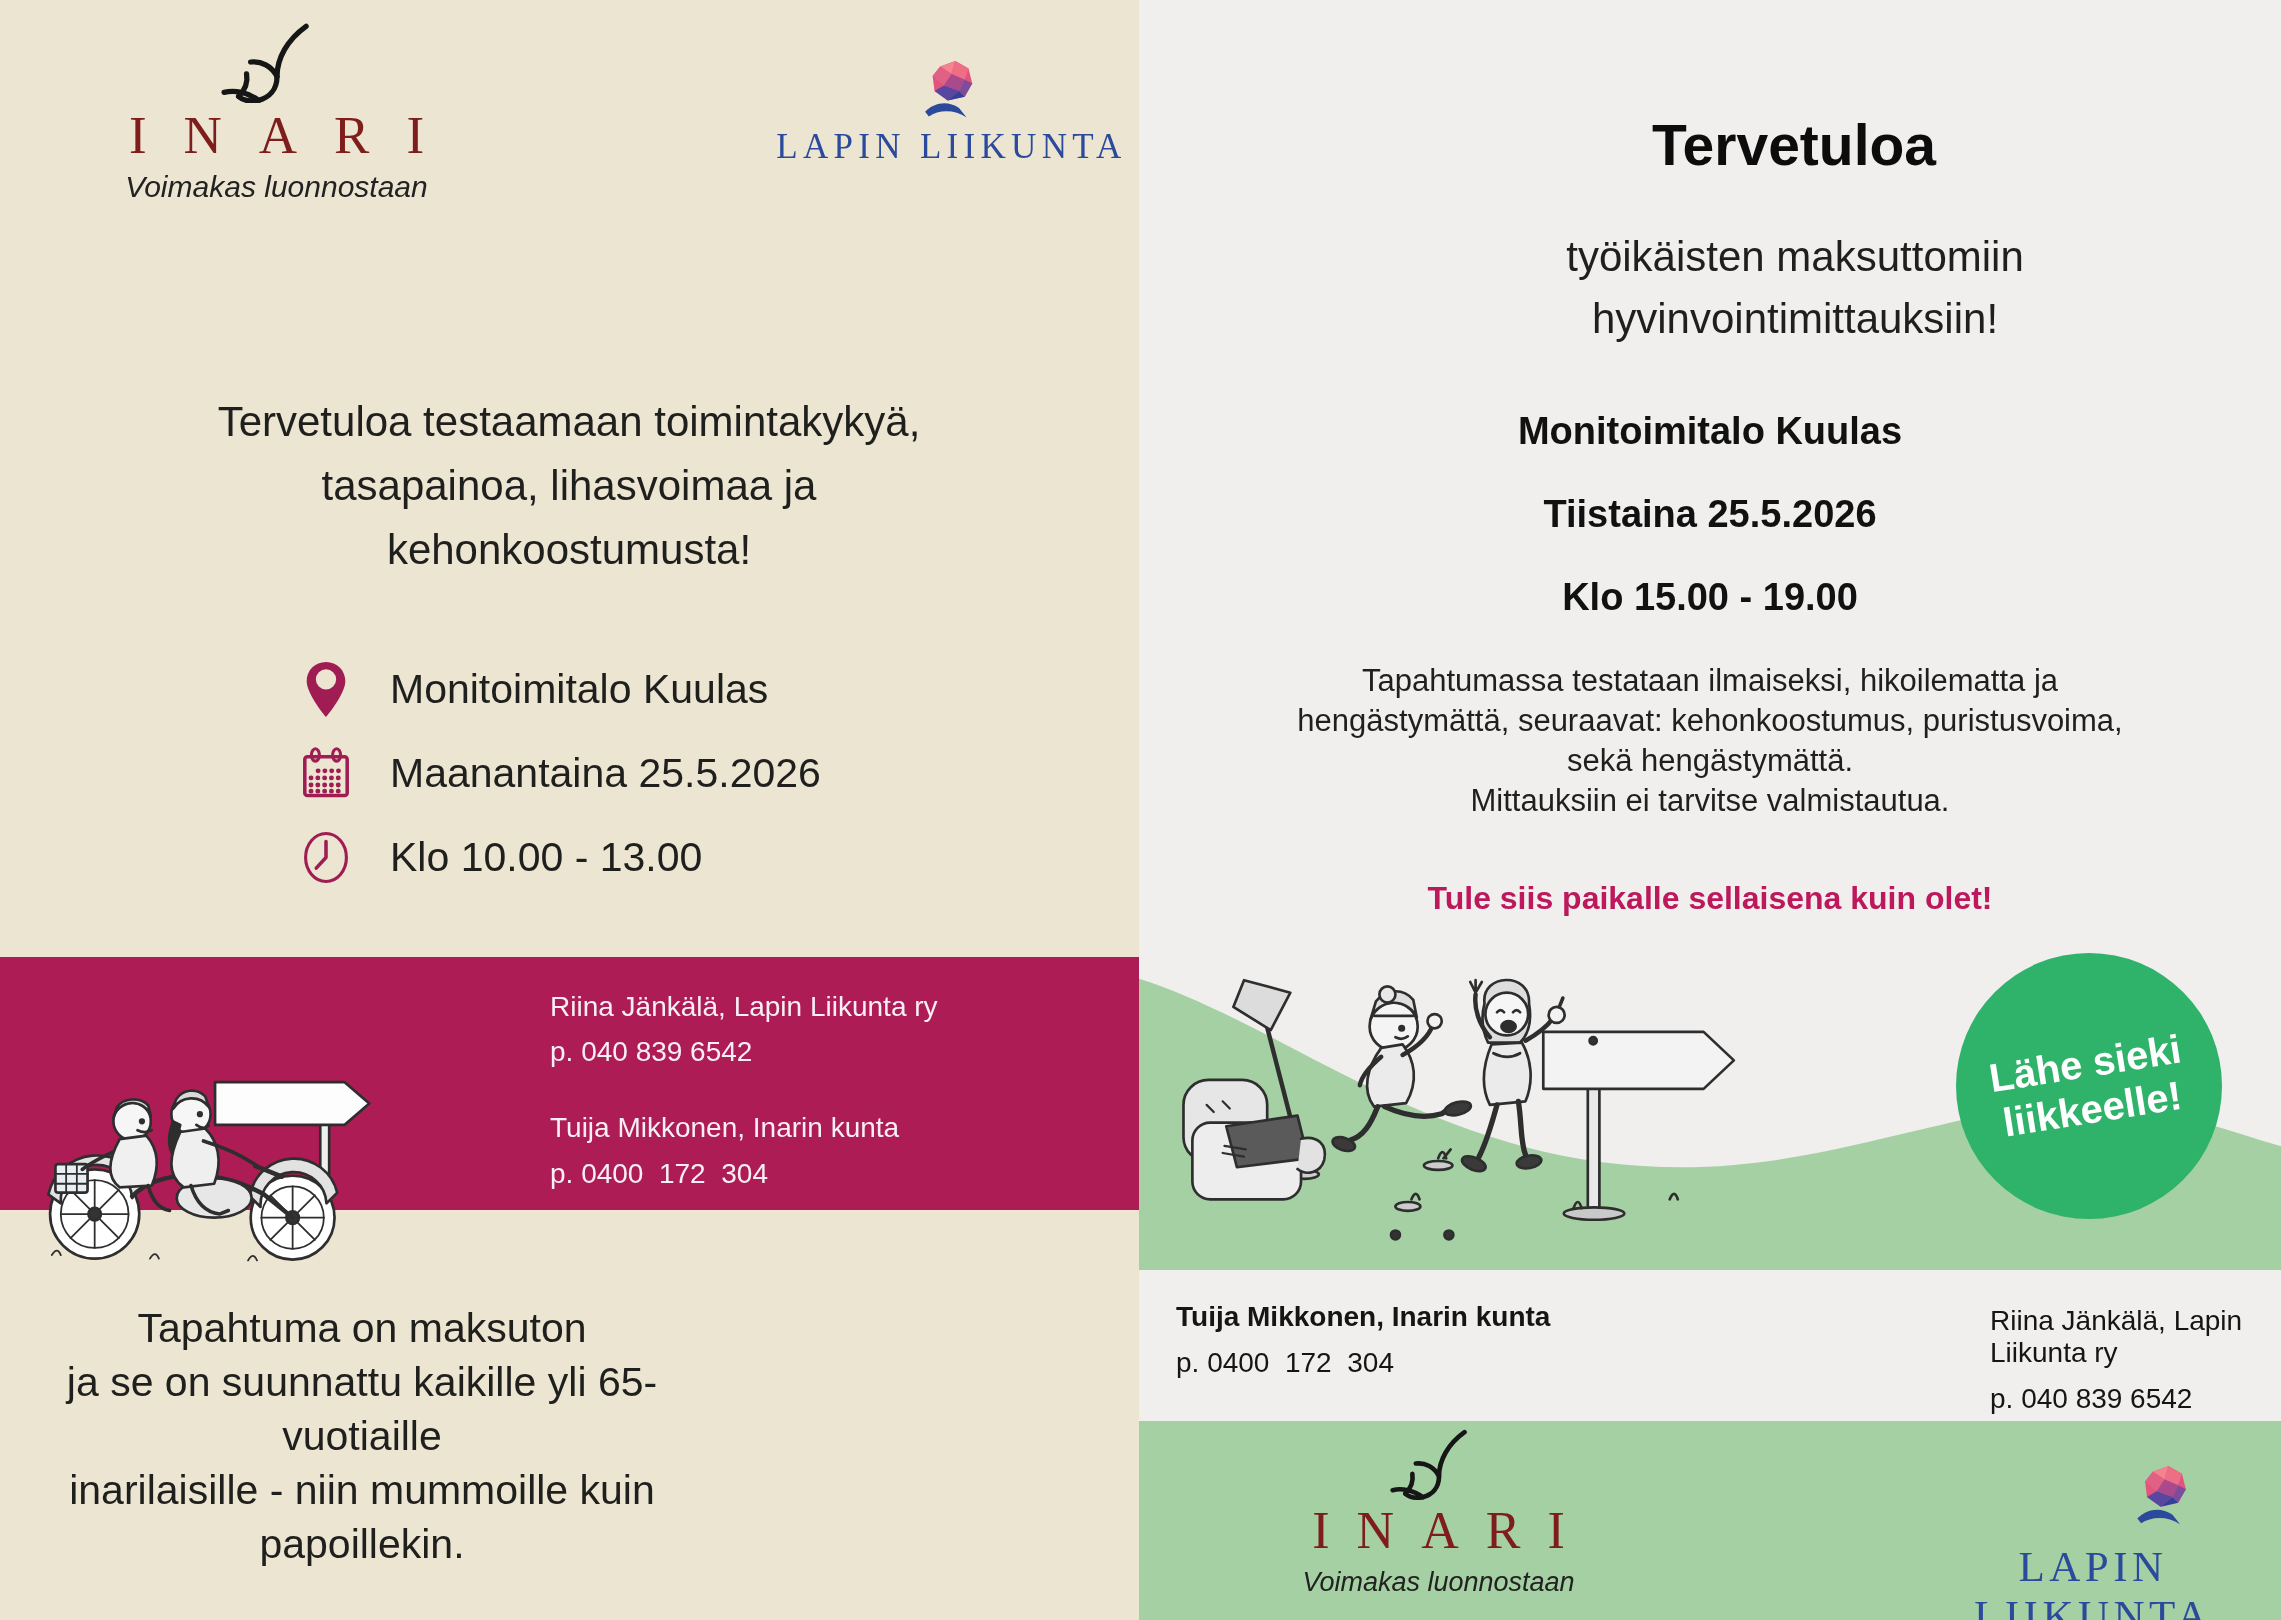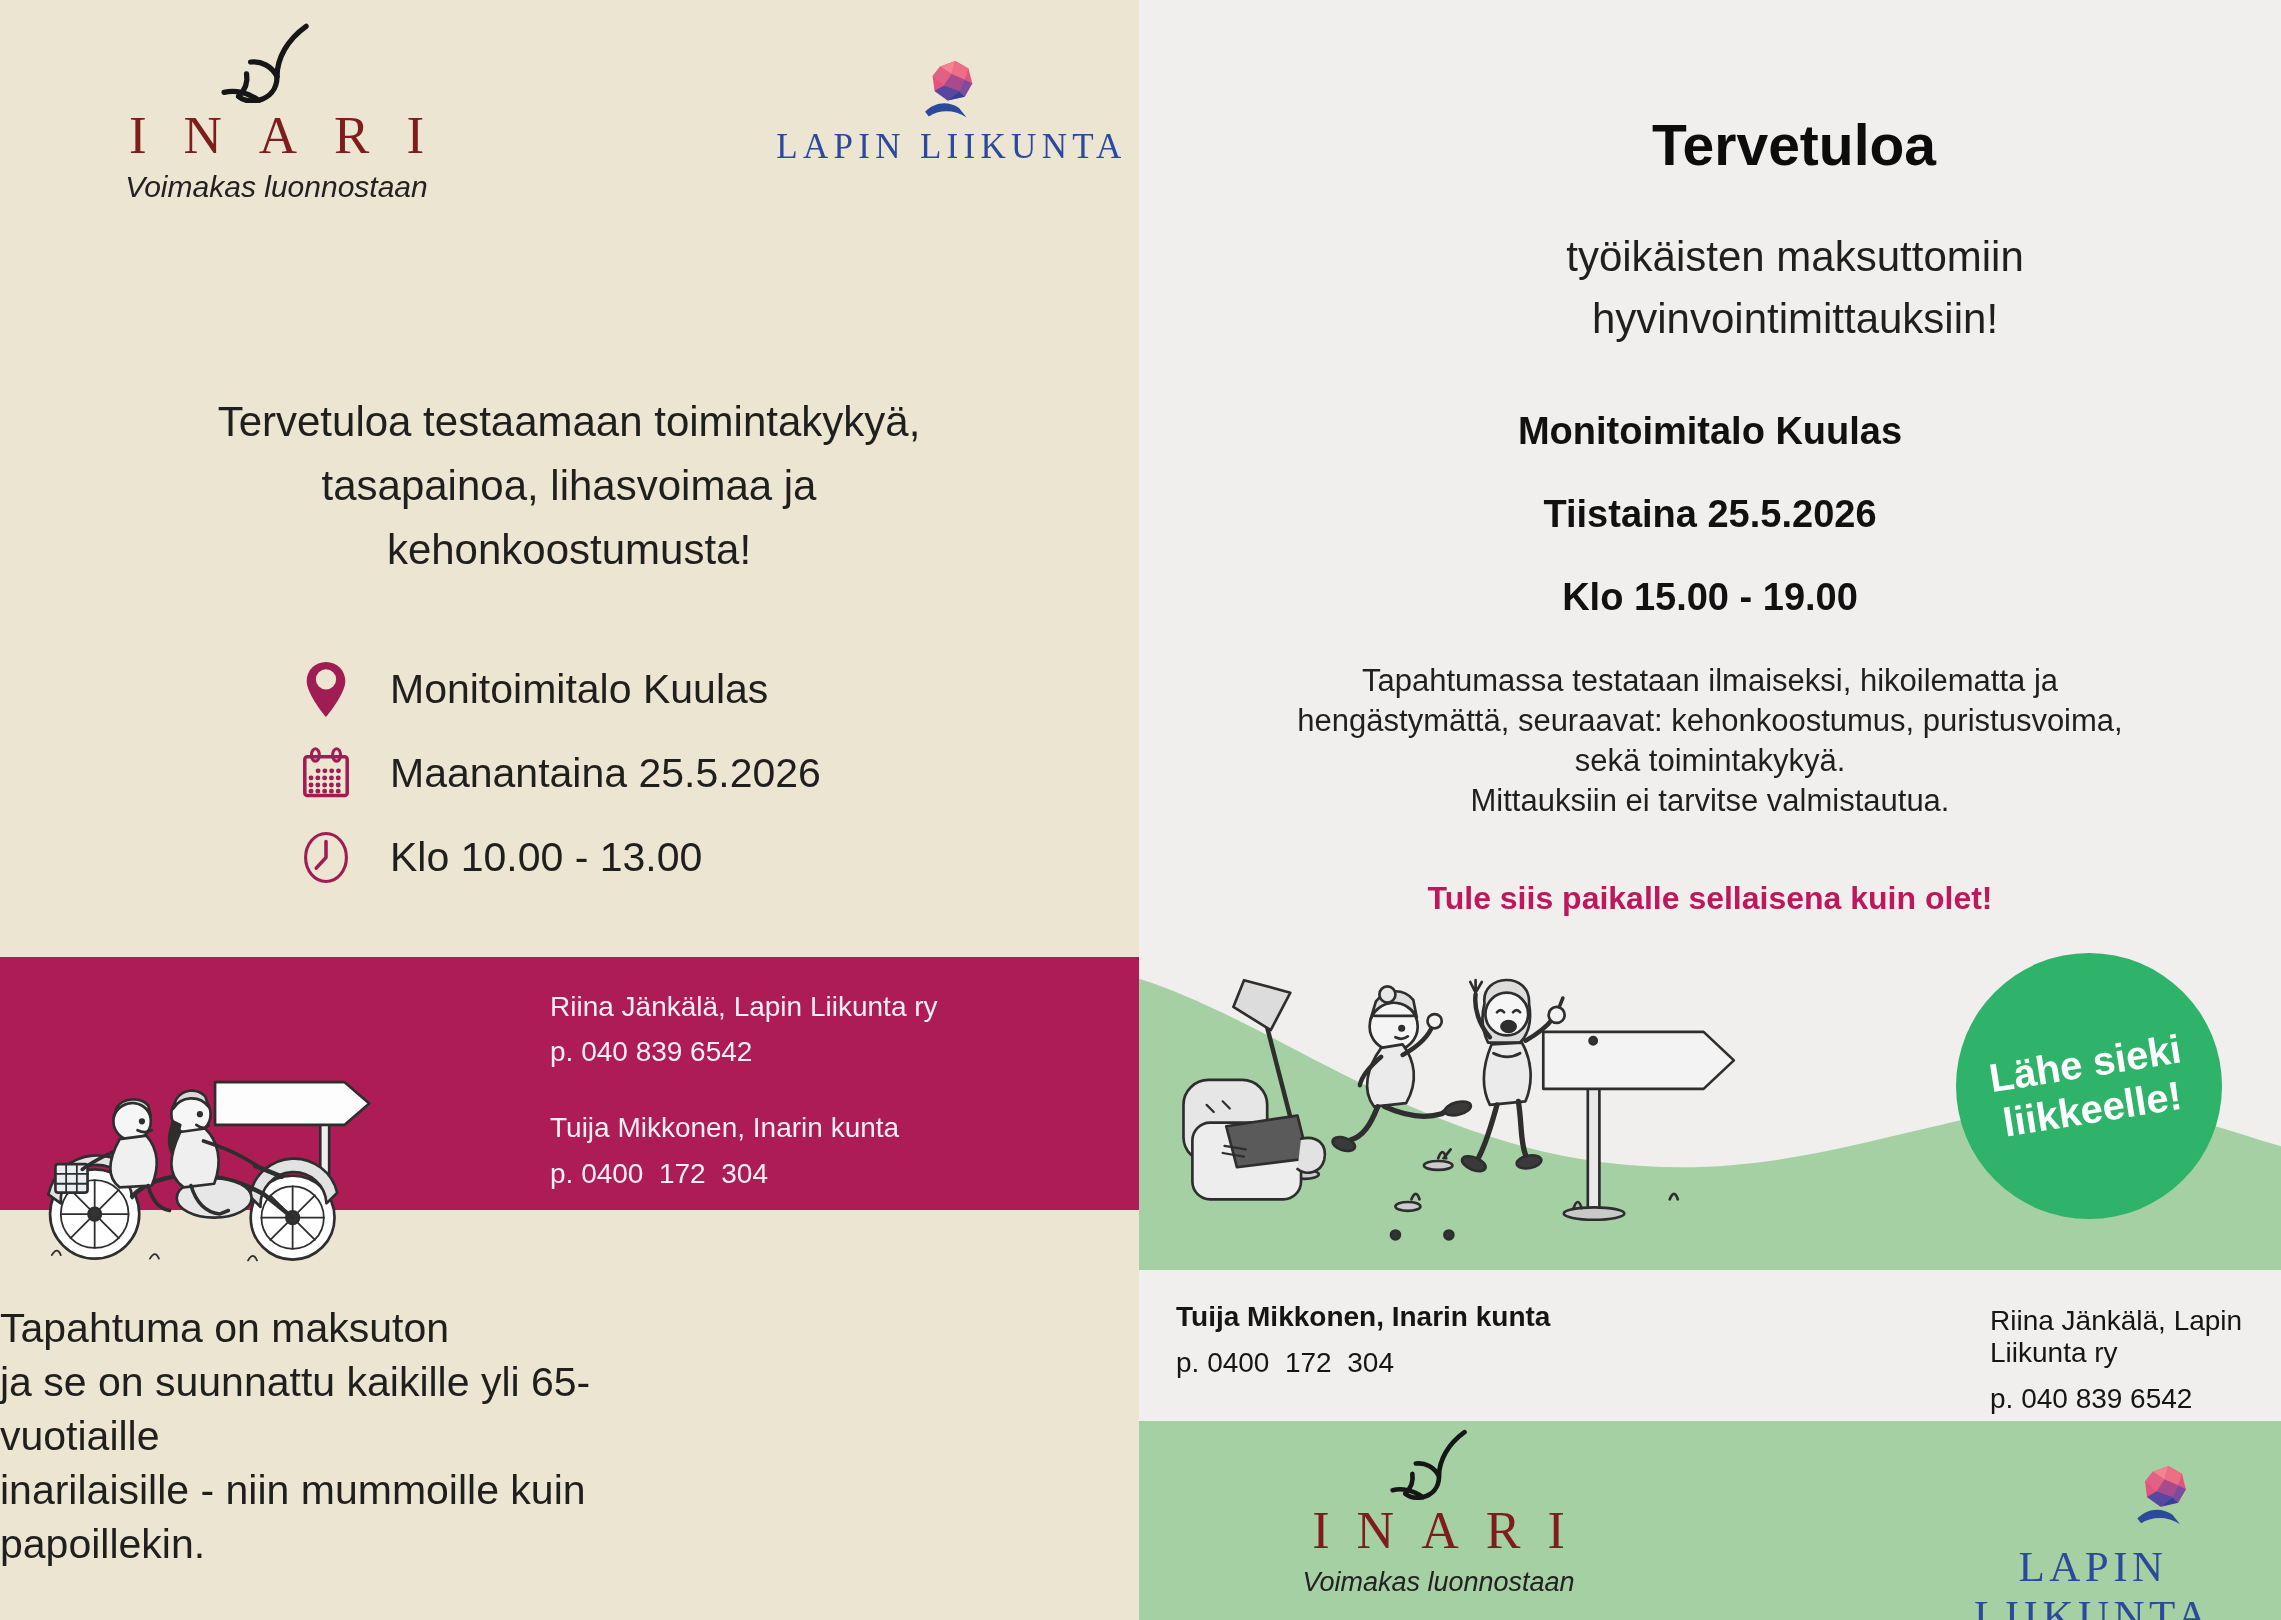--- a/index.html
+++ b/index.html
@@ -39,21 +39,21 @@
   .info-icon { width:50px; display:flex; justify-content:center; flex:0 0 50px; }
   .info-label { font-size:41px; color:#1f1f1d; font-weight:300; }
 
   .maroon-band { left:0; top:957px; width:1139px; height:253px; background:#ae1c55; }
   .band-contacts { position:absolute; left:550px; top:34px; color:#f8eff4; font-size:28px; font-weight:300; }
   .contact-name { margin-bottom:13.4px; }
   .contact-phone { margin-bottom:44px; white-space:pre; }
 
   .bikers { left:25px; top:1050px; z-index:3; }
 
-  .closing { left:0; top:1301px; width:724px; 
+  .closing { left:0; top:1301px; width:724px; text-align:center;
     font-size:41px; line-height:54px; }
 
   
   .r-title { left:0; top:112px; width:1310px; text-align:center;
     font-size:57px; font-weight:bold; color:#0c0c0c; }
   .r-subtitle { left:0; top:226px; width:1312px; text-align:center;
     font-size:42px; line-height:62px; }
   .r-details { left:0; top:410px; width:1142px; text-align:center; }
   .r-details p { font-size:38px; font-weight:bold; color:#111; margin-bottom:40px; }
   .r-body { left:0; top:661px; width:1142px; text-align:center;
@@ -241,21 +241,21 @@
 
     <div class="abs r-details">
       <p>Monitoimitalo Kuulas</p>
       <p>Tiistaina 25.5.2026</p>
       <p>Klo 15.00 - 19.00</p>
     </div>
 
     <div class="abs r-body thin">
       <div>Tapahtumassa testataan ilmaiseksi, hikoilematta ja</div>
       <div>hengästymättä, seuraavat: kehonkoostumus, puristusvoima,</div>
-      <div>sekä toimintakykyä.</div>
+      <div>sekä hengästymättä.</div>
       <div>Mittauksiin ei tarvitse valmistautua.</div>
     </div>
 
     <div class="abs r-cta">Tule siis paikalle sellaisena kuin olet!</div>
 
     <svg class="abs wave" width="1142" height="343" viewBox="0 0 1282 385">
       <path d="M0 58 C150 105 300 235 520 264 C700 287 820 235 990 203 C1110 182 1210 226 1282 246 L1282 385 L0 385 Z" fill="#a5d0a3"></path>
     </svg>
 
     <svg class="abs runners" width="570" height="312" viewBox="0 0 640 350">

